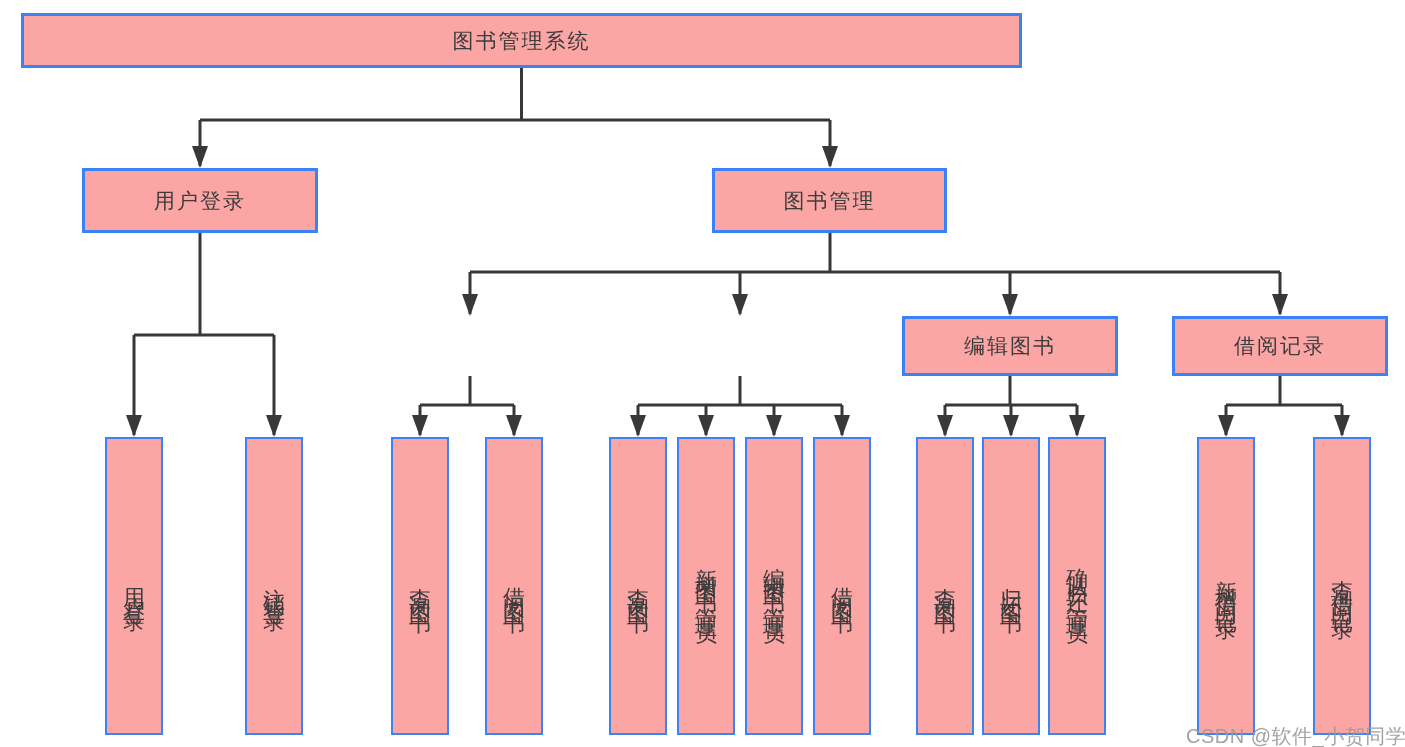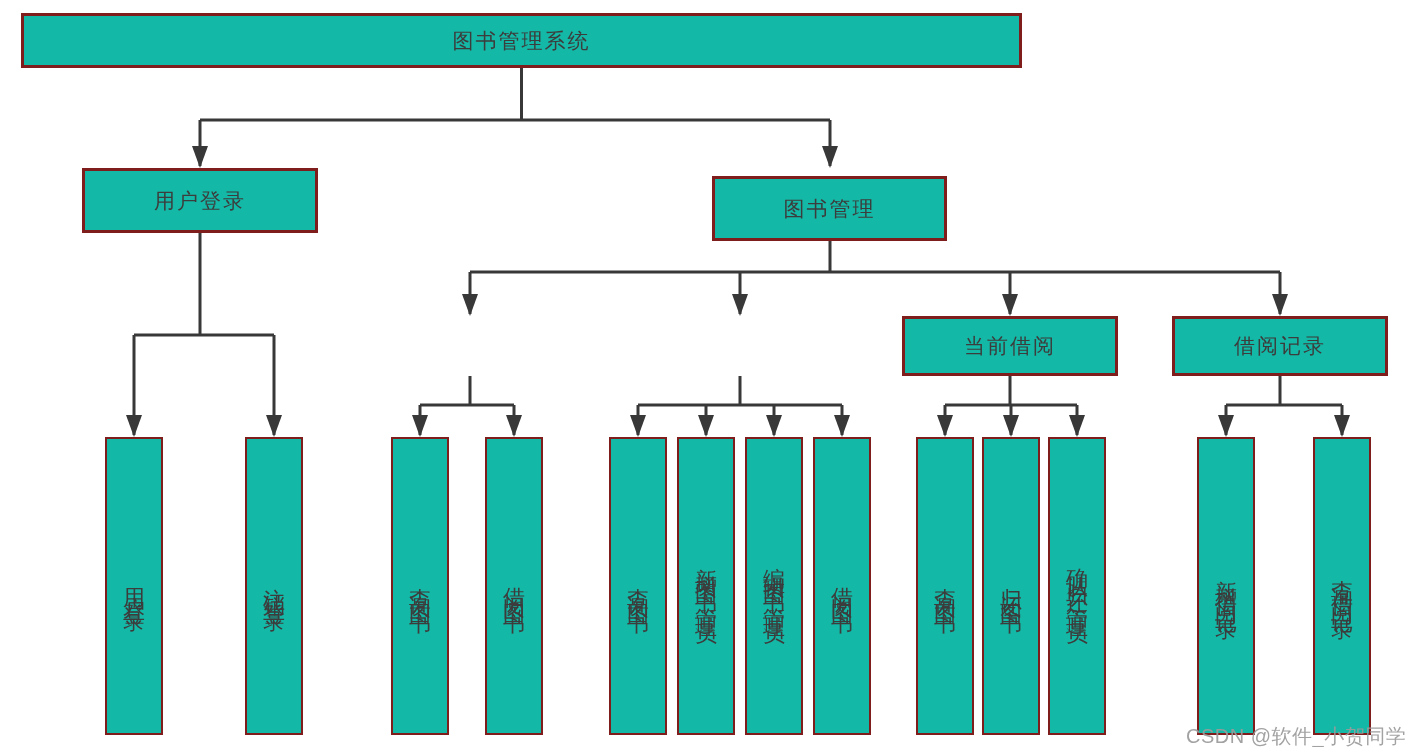--- a/index.html
+++ b/index.html
@@ -17,22 +17,22 @@
   }
   .connectors {
     position: absolute;
     left: 0;
     top: 0;
     z-index: 1;
   }
   .node {
     position: absolute;
     box-sizing: border-box;
-    background: #14b8a6;
-    border: 3px solid #7f1d1d;
+    background: #fca5a5;
+    border: 3px solid #3b82f6;
     display: flex;
     align-items: center;
     justify-content: center;
     z-index: 2;
     color: #3c3c3c;
   }
   .node .hlabel {
     font-size: 21px;
     letter-spacing: 2px;
     white-space: nowrap;
@@ -98,26 +98,26 @@
     </g>
   </svg>
 
   <div class="node" style="left:21px; top:13px; width:1001px; height:55px;">
     <span class="hlabel">图书管理系统</span>
   </div>
 
   <div class="node" style="left:82px; top:168px; width:236px; height:65px;">
     <span class="hlabel">用户登录</span>
   </div>
-  <div class="node" style="left:712px; top:176px; width:235px; height:65px;">
+  <div class="node" style="left:712px; top:168px; width:235px; height:65px;">
     <span class="hlabel">图书管理</span>
   </div>
 
   <div class="node" style="left:902px; top:316px; width:216px; height:60px;">
-    <span class="hlabel">当前借阅</span>
+    <span class="hlabel">编辑图书</span>
   </div>
   <div class="node" style="left:1172px; top:316px; width:216px; height:60px;">
     <span class="hlabel">借阅记录</span>
   </div>
 
   <div class="node leaf" style="left:105px; top:437px; width:58px; height:298px;">
     <span class="vlabel">用户登录</span>
   </div>
   <div class="node leaf" style="left:245px; top:437px; width:58px; height:298px;">
     <span class="vlabel">注销登录</span>

